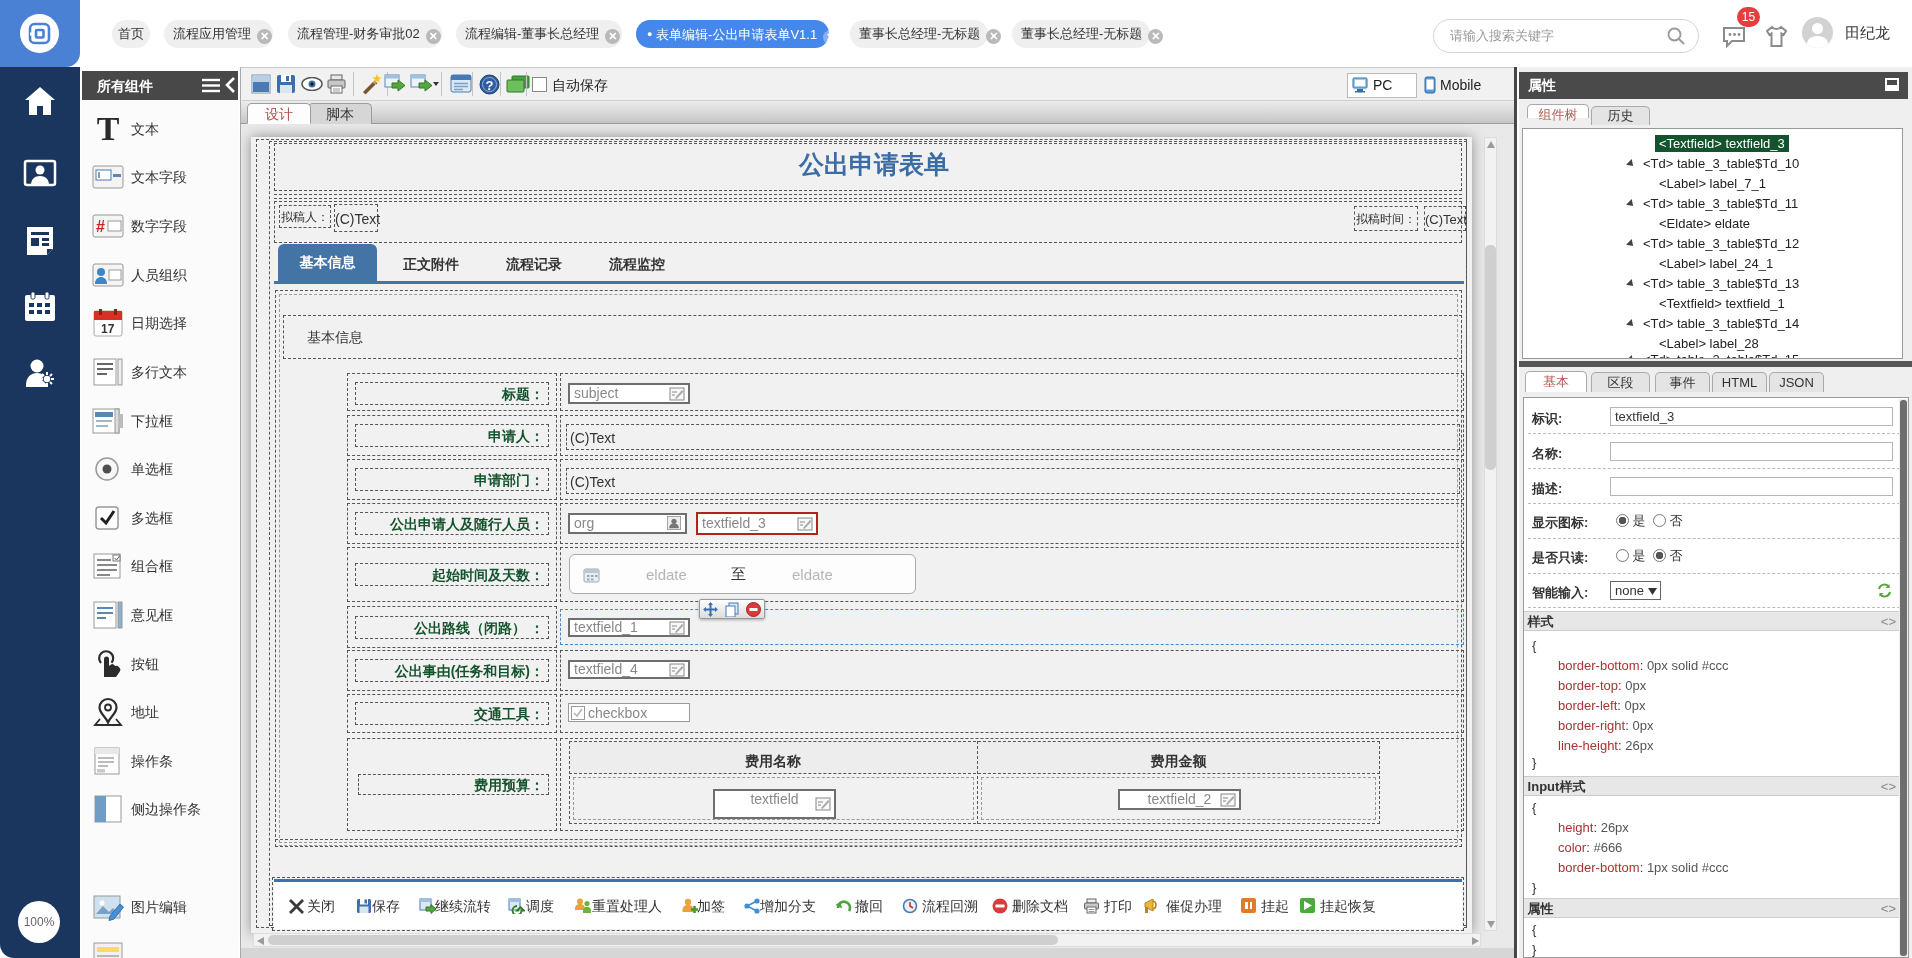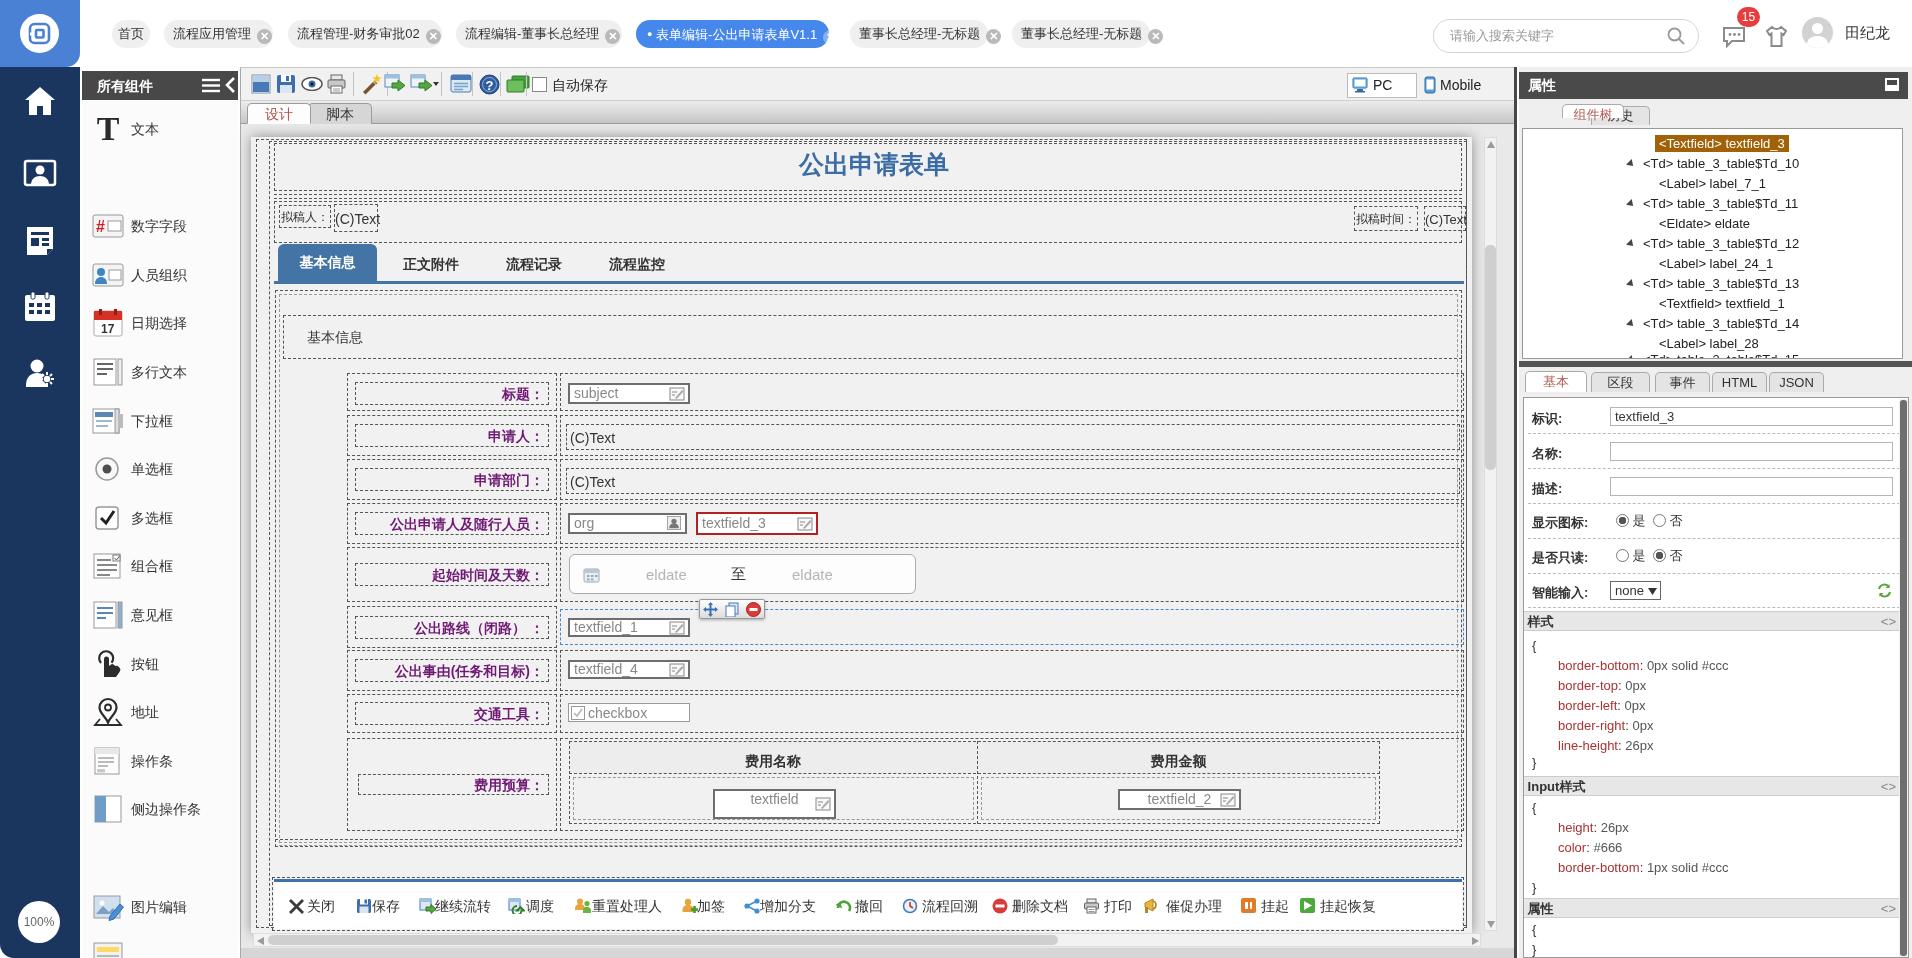--- a/index.html
+++ b/index.html
@@ -30,21 +30,21 @@
 .cp-item .ic { position:absolute; left:10px; top:9px; width:32px; height:30px; }
 
 
 #canvas { left:240px; top:67px; width:1274px; height:891px; background:#e9e9e9; border-left:1px solid #a9a9a9; }
 #toolbar { left:240px; top:67px; width:1274px; height:34px; background:#f1f1f1; border-top:1px solid #c8c8c8; border-bottom:1px solid #cfcfcf; border-left:1px solid #a9a9a9; }
 #tabstrip { left:240px; top:101px; width:1274px; height:23px; background:linear-gradient(#ececec,#c6c6c6); border-bottom:1px solid #9c9c9c; border-left:1px solid #a9a9a9; }
 .ctab { position:absolute; top:2px; height:21px; border:1px solid #9c9c9c; border-bottom:none; border-radius:5px 5px 0 0; font-size:14px; text-align:center; line-height:20px; }
 #page { left:251px; top:137px; width:1221px; height:796px; background:#f1f1f1; box-shadow:0 0 12px rgba(80,80,80,.6); }
 .dash { position:absolute; border:1px dashed #555; }
 .dashlt { position:absolute; border:1px dashed #999; }
-.lblbox { position:absolute; border:1px dashed #555; text-align:right; font-size:14px; color:#701a75; font-weight:bold; }
+.lblbox { position:absolute; border:1px dashed #555; text-align:right; font-size:14px; color:#14532d; font-weight:bold; }
 .inp { position:absolute; background:#fff; border:2px solid #6e6e6e; font-size:14px; color:#888; }
 .inp .ictx { position:absolute; right:3px; top:50%; margin-top:-7px; width:16px; height:14px; }
 
 
 #splitter { left:1514px; top:67px; width:3px; height:891px; background:#474747; }
 #rpanel { left:1519px; top:67px; width:393px; height:891px; background:#efefef; }
 #rp-head { left:1519px; top:72px; width:389px; height:27px; background:#4a4a4a; color:#fff; }
 .rtab { position:absolute; height:21px; border:1px solid #aaa; border-bottom:none; border-radius:5px 5px 0 0; font-size:13px; text-align:center; background:#e4e4e4; color:#333; }
 .rtab.on { background:#fff; color:#b05c52; }
 #tree { left:1522px; top:128px; width:381px; height:231px; background:#fff; border:1px solid #999; overflow:hidden; font-size:13px; }
@@ -167,20 +167,29 @@
         </g>
       </svg>
     <svg style="position:absolute;left:143px;top:6px;" width="10" height="16" viewBox="0 0 10 16">
         <path d="M9 1 L2 8 L9 15" fill="none" stroke="#fff" stroke-width="2.6"></path>
       </svg>
   </div>
   <div class="abs" id="cp-list">
     <div class="cp-item" style="top:5px;">
         <div class="ic" style="font-family:'Liberation Serif',serif;font-size:34px;font-weight:bold;color:#2b2b2b;line-height:30px;text-align:center;">T</div>
         <span class="lbl">文本</span>
+      </div>
+    <div class="cp-item" style="top:53px;">
+        <svg class="ic" viewBox="0 0 32 30">
+          <rect x="1" y="4" width="30" height="22" rx="2" fill="#f4f4f4" stroke="#999"></rect>
+          <rect x="4" y="8" width="15" height="10" fill="#fff" stroke="#4a7ab5"></rect>
+          <line x1="7" y1="10" x2="7" y2="16" stroke="#333"></line>
+          <rect x="21" y="12" width="8" height="3" fill="#5b87b5"></rect>
+        </svg>
+        <span class="lbl">文本字段</span>
       </div>
     <div class="cp-item" style="top:102px;">
         <svg class="ic" viewBox="0 0 32 30">
           <rect x="1" y="4" width="30" height="22" rx="2" fill="#f4f4f4" stroke="#999"></rect>
           <text x="4" y="21" font-size="16" font-weight="bold" fill="#cc2222">#</text>
           <rect x="16" y="10" width="13" height="10" fill="#fff" stroke="#999"></rect>
         </svg>
         <span class="lbl">数字字段</span>
       </div>
     <div class="cp-item" style="top:151px;">
@@ -680,24 +689,24 @@
   <div class="abs" style="left:241px;top:948px;width:1273px;height:10px;background:#d6d6d6;"></div>
 
   <div class="abs" id="splitter"></div>
   <div class="abs" id="rpanel"></div>
   <div class="abs" id="rp-head">
     <span style="position:absolute;left:9px;top:5px;font-size:14px;font-weight:bold;">属性</span>
     <div style="position:absolute;left:366px;top:6px;width:14px;height:13px;border:2px solid #fff;">
         <div style="position:absolute;left:0;bottom:0;width:10px;height:4px;background:#fff;"></div>
       </div>
   </div>
-  <div class="abs rtab on" style="left:1562px;top:104px;width:62px;height:14px;line-height:20px;z-index:2;">组件树</div>
+  <div class="abs rtab on" style="left:1527px;top:104px;width:62px;height:14px;line-height:20px;z-index:2;">组件树</div>
   <div class="abs rtab" style="left:1591px;top:106px;width:59px;height:19px;line-height:18px;">历史</div>
   <div class="abs" id="tree">
-    <div class="trow" style="left:132px;top:6px;height:17px;line-height:17px;background:#a16207;color:#fff;padding:0 4px;">&lt;Textfield&gt; textfield_3</div>
+    <div class="trow" style="left:132px;top:6px;height:17px;line-height:17px;background:#14532d;color:#fff;padding:0 4px;">&lt;Textfield&gt; textfield_3</div>
     <div class="trow" style="left:120px;top:25px;"><span class="arr"></span>&lt;Td&gt; table_3_table$Td_10</div>
     <div class="trow" style="left:136px;top:45px;">&lt;Label&gt; label_7_1</div>
     <div class="trow" style="left:120px;top:65px;"><span class="arr"></span>&lt;Td&gt; table_3_table$Td_11</div>
     <div class="trow" style="left:136px;top:85px;">&lt;Eldate&gt; eldate</div>
     <div class="trow" style="left:120px;top:105px;"><span class="arr"></span>&lt;Td&gt; table_3_table$Td_12</div>
     <div class="trow" style="left:136px;top:125px;">&lt;Label&gt; label_24_1</div>
     <div class="trow" style="left:120px;top:145px;"><span class="arr"></span>&lt;Td&gt; table_3_table$Td_13</div>
     <div class="trow" style="left:136px;top:165px;">&lt;Textfield&gt; textfield_1</div>
     <div class="trow" style="left:120px;top:185px;"><span class="arr"></span>&lt;Td&gt; table_3_table$Td_14</div>
     <div class="trow" style="left:136px;top:205px;">&lt;Label&gt; label_28</div>

